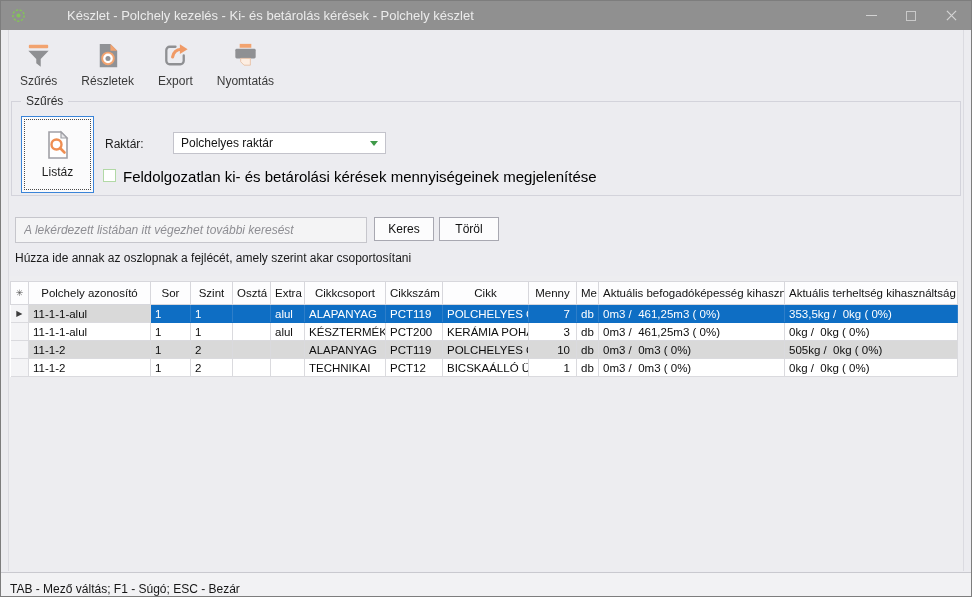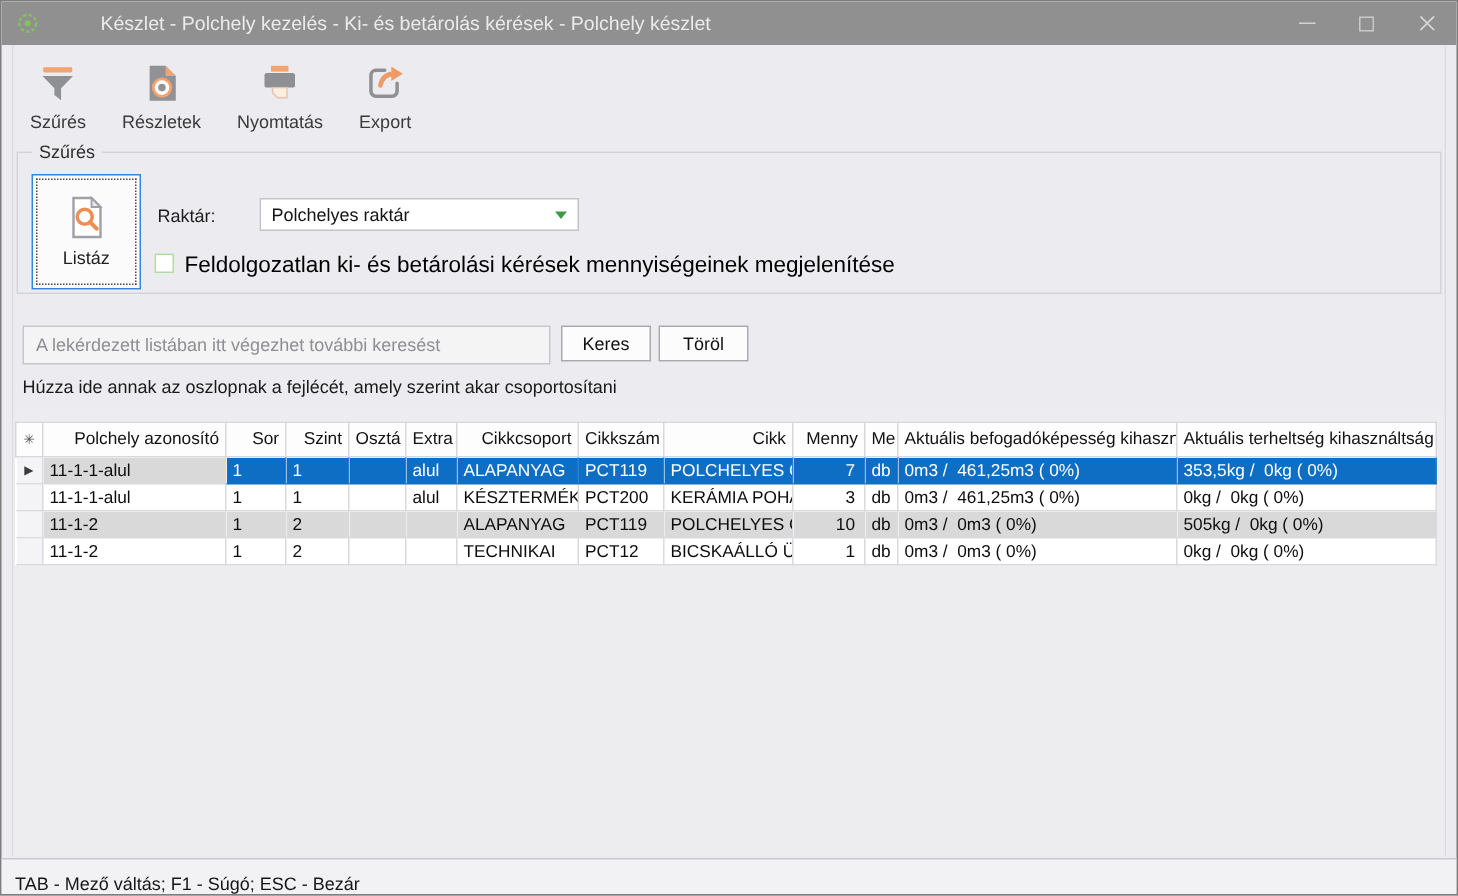--- a/index.html
+++ b/index.html
@@ -48,37 +48,37 @@
   .combo-arrow { margin-left:auto; width:0; height:0; border-left:4px solid transparent;
             border-right:4px solid transparent; border-top:5px solid #3f9a48; }
 
   .checkbox { position:absolute; left:94px; top:139px; width:13px; height:13px;
             background:#fff; border:1px solid #b2d9a6; cursor:pointer; }
   .checkbox-label { position:absolute; left:114px; top:138px; font-size:15px; color:#000000; cursor:pointer; }
 
   
   .search-input { position:absolute; left:6px; top:187px; width:352px; height:24px;
             background:#f4f4f5; border:1px solid #c6c6cc; padding:12px 8px;
-            font-family:"Liberation Sans", sans-serif; font-size:12px; color:#222; }
+            font-family:"Liberation Sans", sans-serif; font-size:12px; color:#222;font-style:italic; }
   .search-input::placeholder { color:#8e8e93; opacity:1; }
   .btn { position:absolute; top:187px; height:24px; width:60px; background:#fcfcfd;
             border:1px solid #a8a8b1; font-family:"Liberation Sans", sans-serif;
             font-size:12px; color:#101010; cursor:pointer; }
   .btn-keres { left:365px; }
   .btn-torol { left:430px; }
 
   
   .group-hint { position:absolute; left:6px; top:221px; font-size:12px; color:#1a1a1a; }
 
   
   .grid-panel { position:absolute; left:0; right:0; top:246px; bottom:0; background:#ededf0; }
   table.grid { position:absolute; left:1px; top:5px; width:948px; border-collapse:collapse;
             table-layout:fixed; background:#fff; font-size:11.5px; }
   table.grid th { height:23px; background:#fdfdfe; border:1px solid #d7d7dc;
-            font-weight:normal; text-align:right; padding:0 4px; white-space:pre;
+            font-weight:normal; text-align:center; padding:0 4px; white-space:pre;
             overflow:hidden; color:#121212; }
   table.grid td { height:18px; border-right:1px solid #dadade; border-bottom:1px solid #dadade;
             padding:0 4px; white-space:pre; overflow:hidden; color:#0d0d0d; background:#fff; }
   table.grid th.mark-h { text-align:center; font-size:9px; color:#555; padding:0; }
   table.grid td.mark { background:#f4f4f6; font-size:8px; color:#3c3c3c; text-align:center; padding:0; }
   table.grid td.altc { background:#d9d9d9; }
   table.grid td.sel { background:#0e6ec4; color:#fff; border-right-color:#2d7ec9; border-bottom-color:#0e6ec4; }
   table.grid td.num { text-align:right; padding-right:6px; }
 
   
@@ -128,33 +128,33 @@
         <svg viewBox="0 0 32 32">
           <path d="M8 4 h11 l7 7 v17 H8 z" fill="#909296"></path>
           <path d="M19 4 l7 7 h-7 z" fill="#f2a36f"></path>
           <circle cx="16.5" cy="19" r="6" fill="#fff" stroke="#f2a36f" stroke-width="2"></circle>
           <circle cx="16.5" cy="19" r="2.6" fill="#909296"></circle>
         </svg>
         <span>Részletek</span>
       </button>
       <button class="tb-btn">
         <svg viewBox="0 0 32 32">
+          <path d="M16 7 H10 a3.5 3.5 0 0 0 -3.5 3.5 v11 a3.5 3.5 0 0 0 3.5 3.5 h11 a3.5 3.5 0 0 0 3.5 -3.5 V16" fill="none" stroke="#8f9093" stroke-width="2.4" stroke-linecap="round"></path>
+          <path d="M13 17.5 c1 -5.5 4.5 -7.8 9 -8" fill="none" stroke="#f09a66" stroke-width="3.2" stroke-linecap="round"></path>
+          <path d="M20.5 4.5 L28.5 9.5 l-8 5 z" fill="#f09a66"></path>
+        </svg>
+        <span>Export</span>
+      </button>
+      <button class="tb-btn">
+        <svg viewBox="0 0 32 32">
           <rect x="10" y="4" width="12" height="4" fill="#f2a36f"></rect>
           <rect x="5.5" y="9" width="21" height="10" rx="1.5" fill="#8f9093"></rect>
           <path d="M11 19 h10 v7 h-6.5 L11 22.5 z" fill="#fdeee2" stroke="#e8c3a9" stroke-width="1"></path>
         </svg>
         <span>Nyomtatás</span>
-      </button>
-      <button class="tb-btn">
-        <svg viewBox="0 0 32 32">
-          <path d="M16 7 H10 a3.5 3.5 0 0 0 -3.5 3.5 v11 a3.5 3.5 0 0 0 3.5 3.5 h11 a3.5 3.5 0 0 0 3.5 -3.5 V16" fill="none" stroke="#8f9093" stroke-width="2.4" stroke-linecap="round"></path>
-          <path d="M13 17.5 c1 -5.5 4.5 -7.8 9 -8" fill="none" stroke="#f09a66" stroke-width="3.2" stroke-linecap="round"></path>
-          <path d="M20.5 4.5 L28.5 9.5 l-8 5 z" fill="#f09a66"></path>
-        </svg>
-        <span>Export</span>
       </button>
     </div>
 
     <fieldset class="filter-box">
       <legend>Szűrés</legend>
     </fieldset>
 
     <button class="listaz-btn">
       <svg width="26" height="30" viewBox="0 0 26 30">
         <path d="M4 2 h12 l6 6 v20 H4 z" fill="#fff" stroke="#a0a0a6" stroke-width="1.6"></path>

